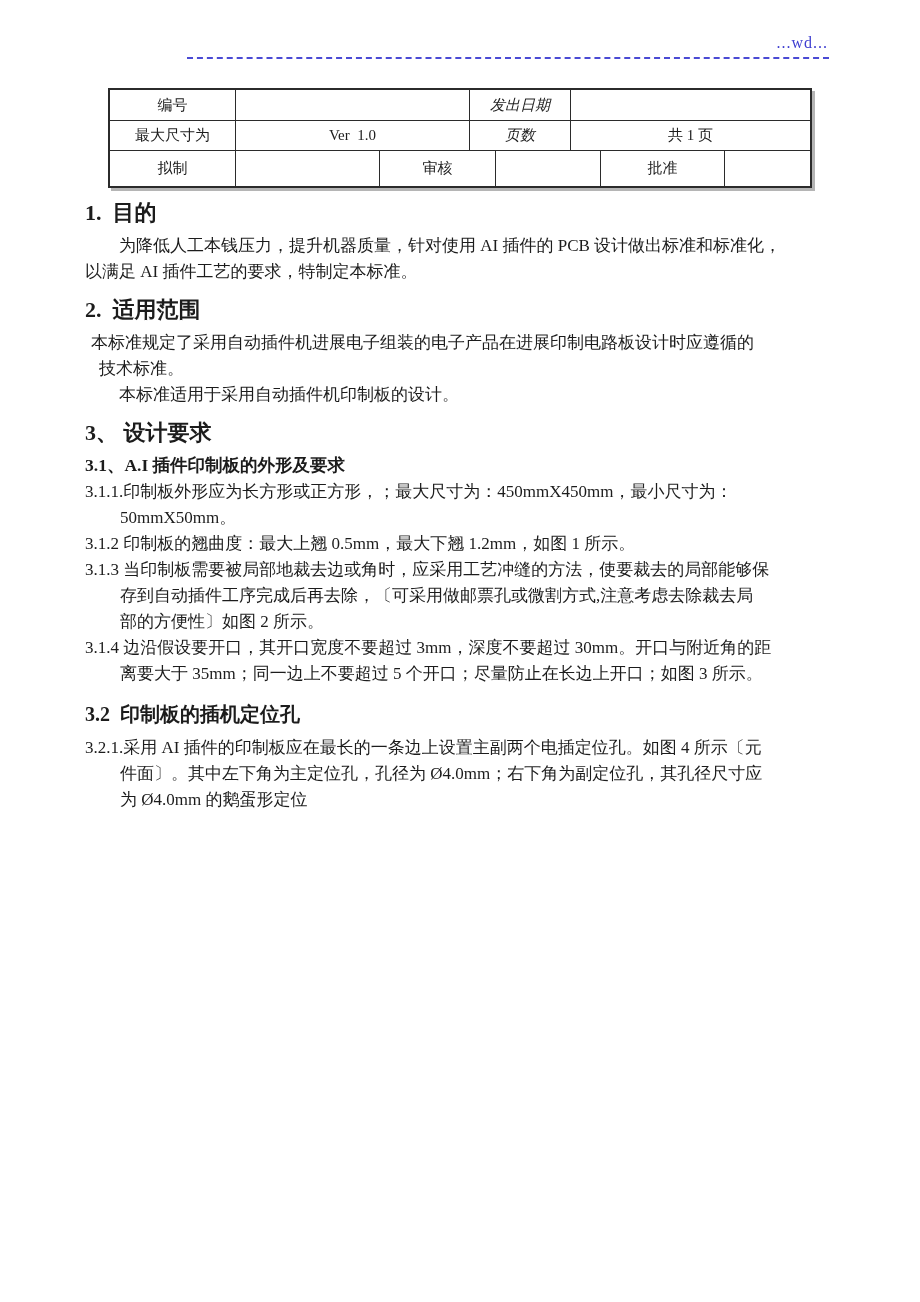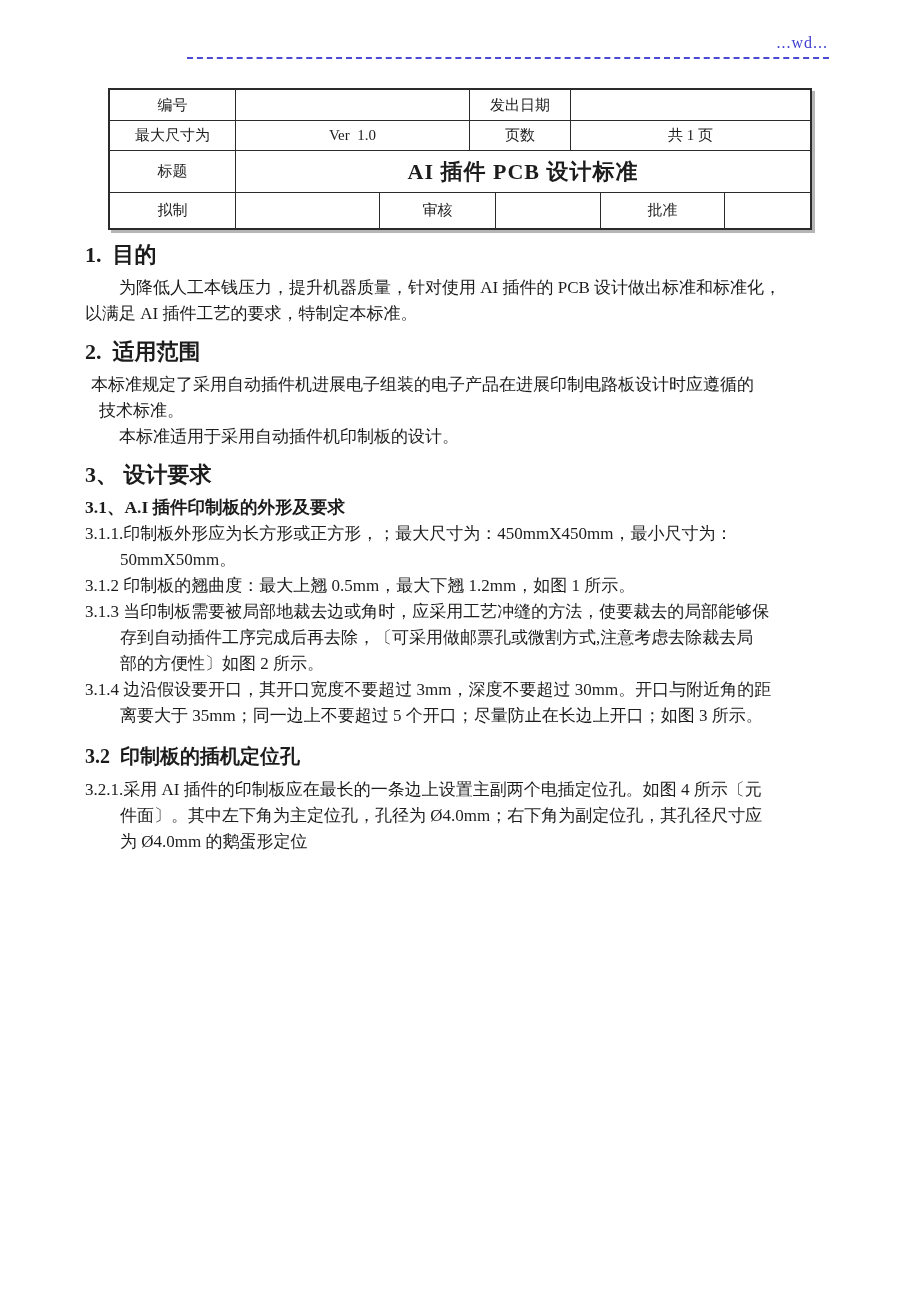--- a/index.html
+++ b/index.html
@@ -50,21 +50,21 @@
     border-left: 1px solid #2b2b2b;
     font-size: 15px;
     white-space: pre;
     overflow: hidden;
   }
   .cell:first-child { border-left: none; }
   .r1 .cell { height: 30px; }
   .r2 .cell { height: 29px; }
   .r3 .cell { height: 41px; }
   .r4 .cell { height: 35px; }
-  .w125 { width: 125px; } .w234 { width: 234px; } .w101 { width: 101px; } .w240 { width: 240px; }
+  .w125 { width: 125px; } .w234 { width: 234px; } .w101 { width: 101px; font-style: italic; } .w240 { width: 240px; }
   .w575 { width: 575px; } .w144 { width: 144px; } .w116 { width: 116px; } .w105 { width: 105px; }
   .w124 { width: 124px; } .w86 { width: 86px; }
   .title-cell { font-size: 22px; font-weight: bold; letter-spacing: 1px; }
 
   
   .content { margin-top: 0; }
   .hd { white-space: pre; font-weight: bold; }
   .h1 { font-size: 22px; line-height: 28px; margin: 11px 0 6px 0; }
   .h2-sm { font-size: 17.5px; line-height: 24px; margin: 6px 0 2px 0; }
   .h2-lg { font-size: 20px; line-height: 26px; margin: 14px 0 8px 0; }
@@ -89,24 +89,20 @@
       <div class="cell w125">编号</div>
       <div class="cell w234"></div>
       <div class="cell w101">发出日期</div>
       <div class="cell w240"></div>
     </div>
     <div class="t-row r2">
       <div class="cell w125">最大尺寸为</div>
       <div class="cell w234">Ver  1.0</div>
       <div class="cell w101">页数</div>
       <div class="cell w240">共 1 页</div>
-    </div>
-    <div class="t-row r3">
-      <div class="cell w125">标题</div>
-      <div class="cell w575 title-cell">AI 插件 PCB 设计标准</div>
     </div>
     <div class="t-row r4">
       <div class="cell w125">拟制</div>
       <div class="cell w144"></div>
       <div class="cell w116">审核</div>
       <div class="cell w105"></div>
       <div class="cell w124">批准</div>
       <div class="cell w86"></div>
     </div>
   </div>

